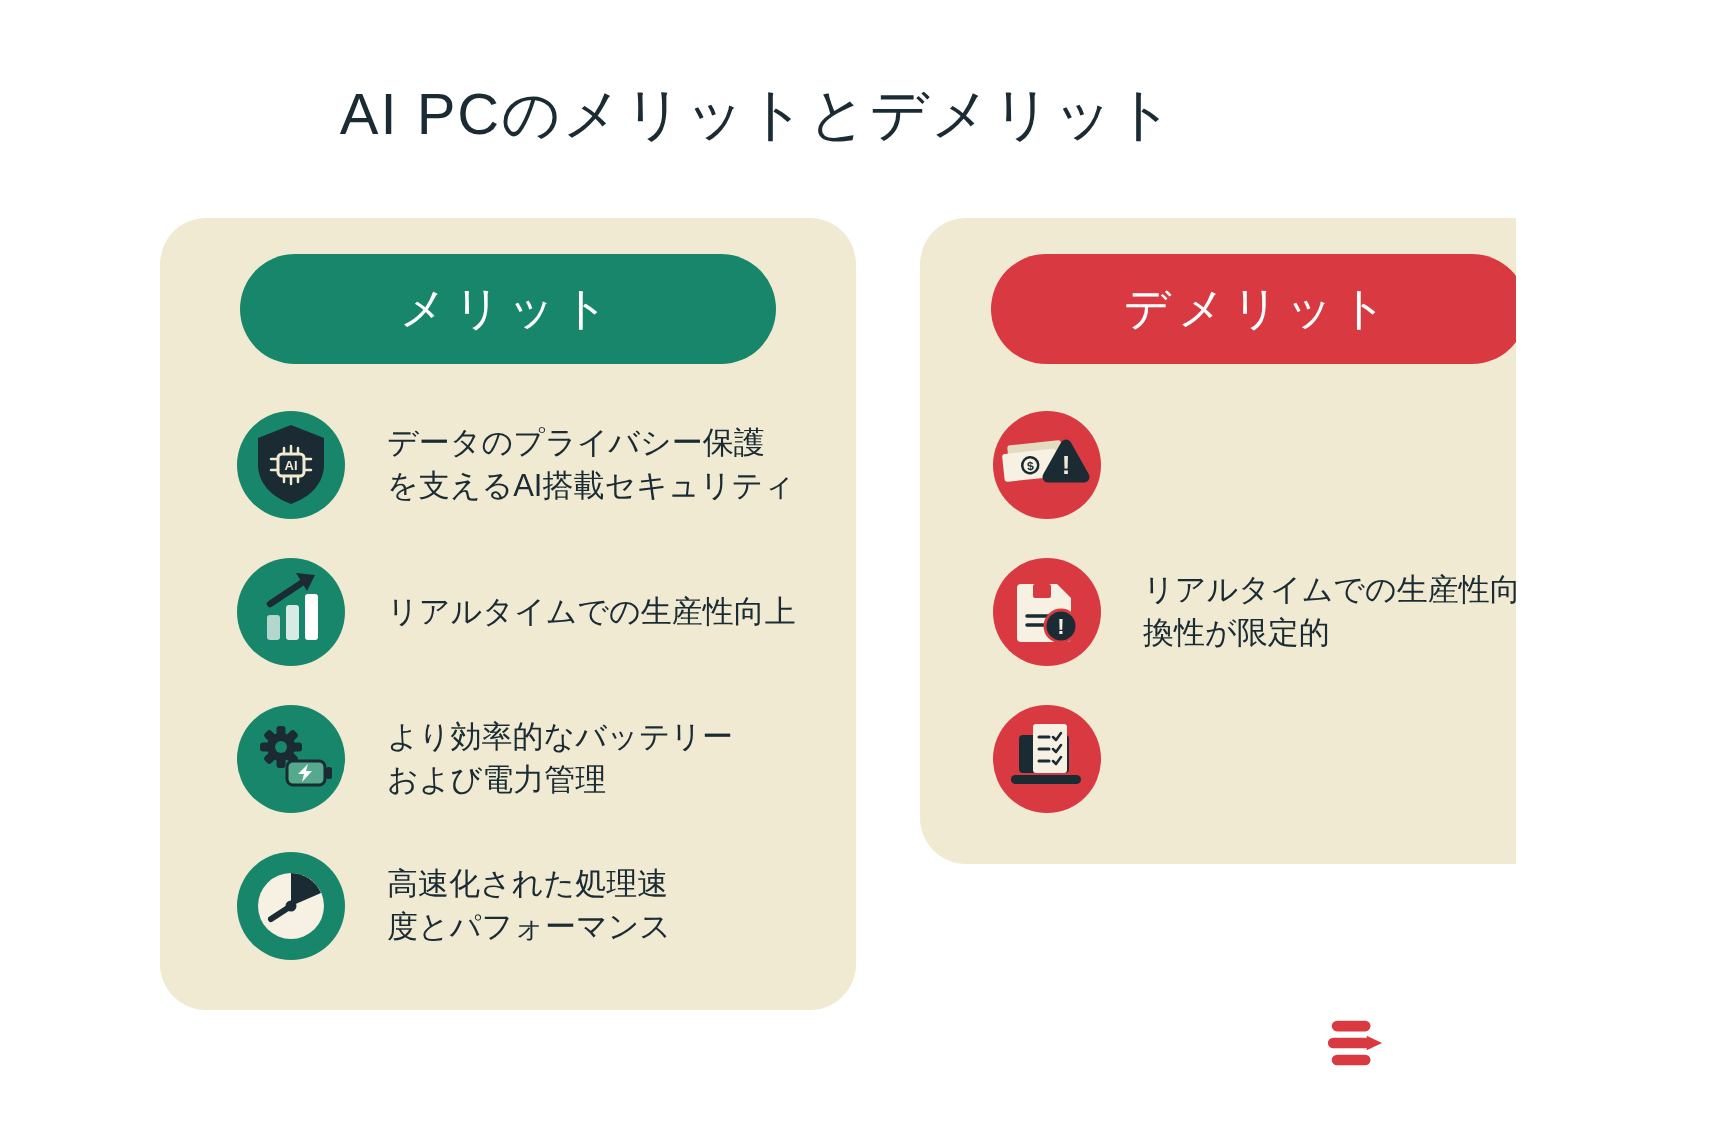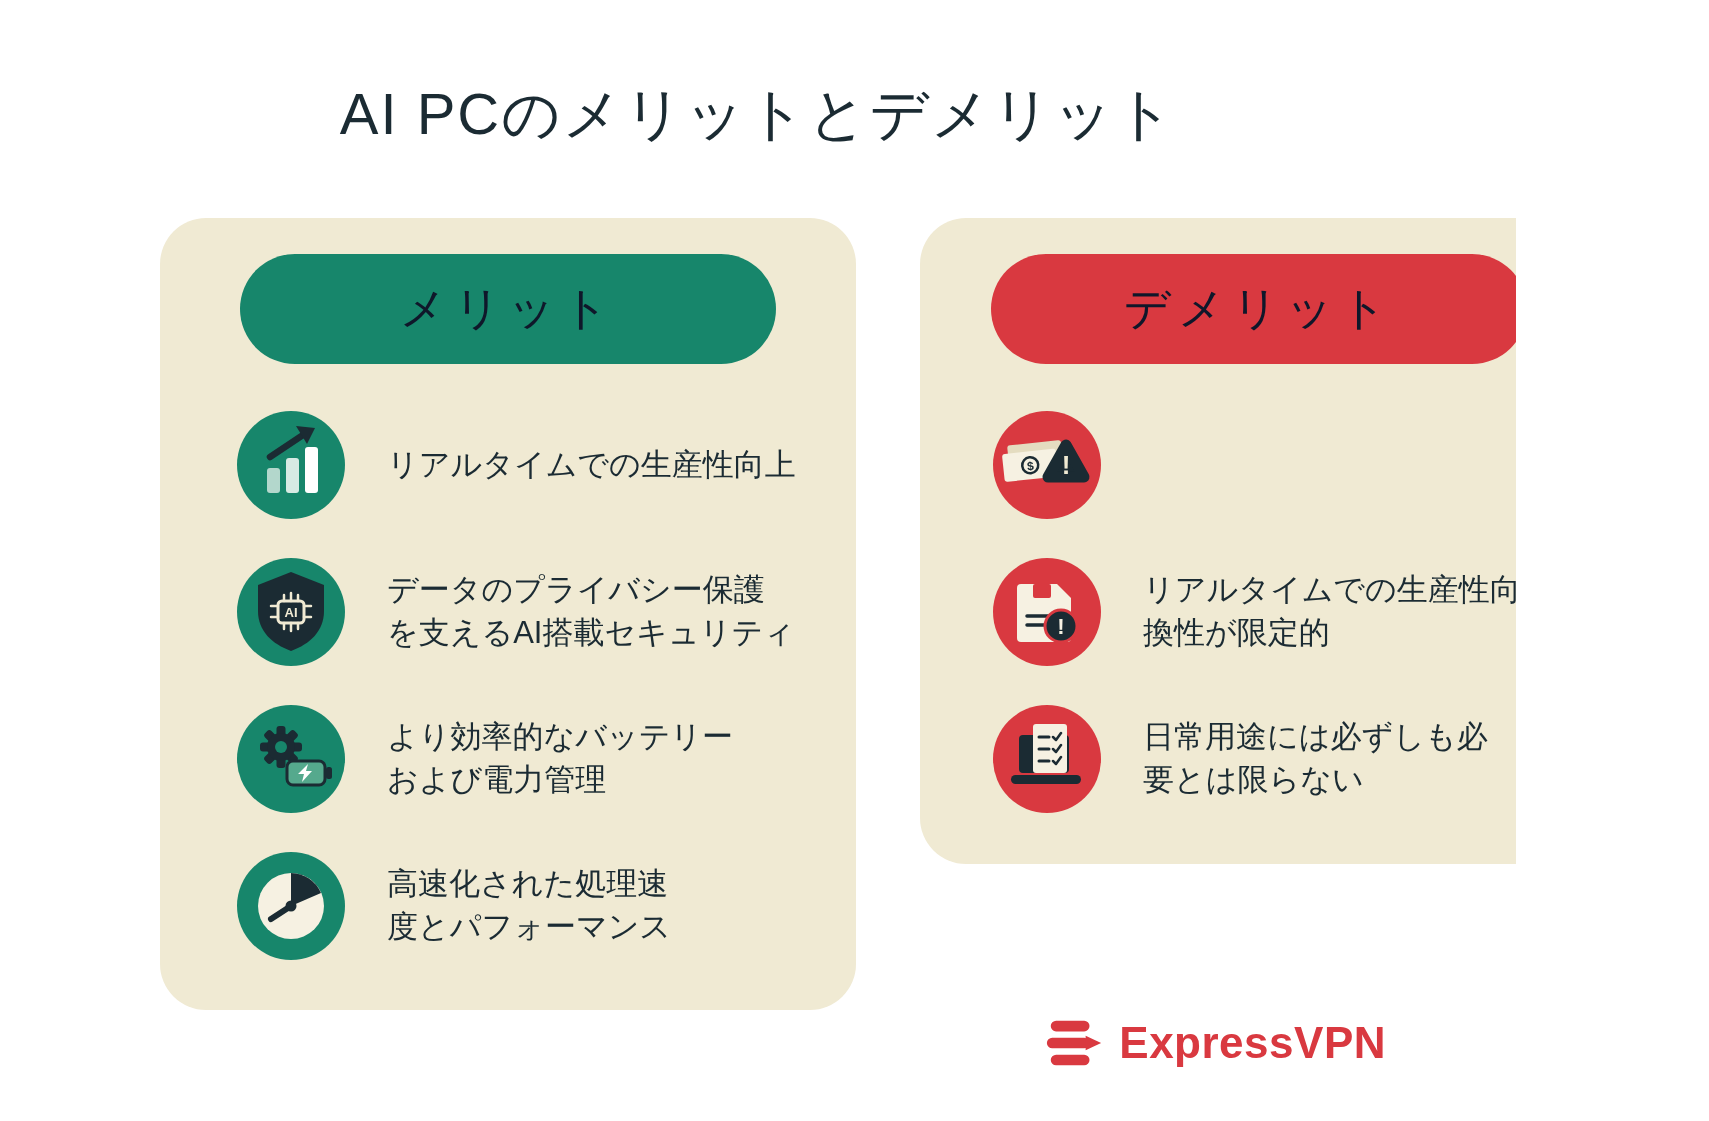--- a/index.html
+++ b/index.html
@@ -34,21 +34,21 @@
   .card.pros { left: 160px; top: 218px; width: 696px; height: 792px; }
   .card.cons { left: 920px; top: 218px; width: 678px; height: 646px; }
   .pill {
     margin: 36px auto 0;
     width: 536px;
     height: 110px;
     border-radius: 55px;
     display: flex;
     align-items: center;
     justify-content: center;
-    color: #0f172a;
+    color: #ffffff;
     font-size: 46px;
     font-weight: 500;
     letter-spacing: 7px;
   }
   .card.pros .pill { background: #17866B; }
   .card.cons .pill { background: #D93940; }
   .items {
     display: flex;
     flex-direction: column;
     gap: 39px;
@@ -104,41 +104,41 @@
 
   <div class="page-title">AI PCのメリットとデメリット</div>
 
   <div class="card pros">
     <div class="pill">メリット</div>
     <div class="items">
 
       <div class="item">
         <span class="icon-circle">
           <svg viewBox="0 0 108 108" aria-hidden="true">
+            <path d="M54 14 L87 27 V53 C87 73 73 86 54 93 C35 86 21 73 21 53 V27 Z" fill="#1B2B33"></path>
+            <rect x="41" y="43" width="26" height="22" rx="4" fill="none" stroke="#F0EAD3" stroke-width="3"></rect>
+            <text x="54" y="59" text-anchor="middle" font-size="13" font-weight="bold" fill="#F0EAD3" font-family="Liberation Sans, sans-serif">AI</text>
+            <path d="M47 37 v6 M54 35 v8 M61 37 v6 M47 65 v6 M54 65 v8 M61 65 v6 M41 48 h-7 M41 59 h-7 M67 48 h7 M67 59 h7" stroke="#F0EAD3" stroke-width="2.5" stroke-linecap="round"></path>
+          </svg>
+        </span>
+        <div class="item-text">データのプライバシー保護
+を支えるAI搭載セキュリティ</div>
+      </div>
+
+      <div class="item">
+        <span class="icon-circle">
+          <svg viewBox="0 0 108 108" aria-hidden="true">
             <rect x="30" y="57" width="13" height="25" rx="3" fill="#E8F2EC" opacity="0.75"></rect>
             <rect x="49" y="47" width="13" height="35" rx="3" fill="#F2F8F4" opacity="0.88"></rect>
             <rect x="68" y="36" width="13" height="46" rx="3" fill="#FFFFFF"></rect>
             <path d="M33 46 L66 24" stroke="#1B2B33" stroke-width="6.5" stroke-linecap="round"></path>
             <path d="M59 15 L78 17 L70 33 Z" fill="#1B2B33"></path>
           </svg>
         </span>
         <div class="item-text">リアルタイムでの生産性向上</div>
-      </div>
-
-      <div class="item">
-        <span class="icon-circle">
-          <svg viewBox="0 0 108 108" aria-hidden="true">
-            <path d="M54 14 L87 27 V53 C87 73 73 86 54 93 C35 86 21 73 21 53 V27 Z" fill="#1B2B33"></path>
-            <rect x="41" y="43" width="26" height="22" rx="4" fill="none" stroke="#F0EAD3" stroke-width="3"></rect>
-            <text x="54" y="59" text-anchor="middle" font-size="13" font-weight="bold" fill="#F0EAD3" font-family="Liberation Sans, sans-serif">AI</text>
-            <path d="M47 37 v6 M54 35 v8 M61 37 v6 M47 65 v6 M54 65 v8 M61 65 v6 M41 48 h-7 M41 59 h-7 M67 48 h7 M67 59 h7" stroke="#F0EAD3" stroke-width="2.5" stroke-linecap="round"></path>
-          </svg>
-        </span>
-        <div class="item-text">データのプライバシー保護
-を支えるAI搭載セキュリティ</div>
       </div>
 
       <div class="item">
         <span class="icon-circle">
           <svg viewBox="0 0 108 108" aria-hidden="true">
             <g fill="#1B2B33">
               <rect x="39.5" y="21" width="9" height="42" rx="3"></rect>
               <rect x="39.5" y="21" width="9" height="42" rx="3" transform="rotate(45 44 42)"></rect>
               <rect x="39.5" y="21" width="9" height="42" rx="3" transform="rotate(90 44 42)"></rect>
               <rect x="39.5" y="21" width="9" height="42" rx="3" transform="rotate(135 44 42)"></rect>
@@ -206,32 +206,29 @@
       <div class="item">
         <span class="icon-circle">
           <svg viewBox="0 0 108 108" aria-hidden="true">
             <rect x="26" y="30" width="50" height="38" rx="4" fill="#1B2B33"></rect>
             <rect x="18" y="70" width="70" height="9" rx="4.5" fill="#1B2B33"></rect>
             <rect x="40" y="19" width="34" height="49" rx="3" fill="#F6F1E2"></rect>
             <path d="M46 32 h10 M46 44 h10 M46 56 h10" stroke="#1B2B33" stroke-width="3" stroke-linecap="round"></path>
             <path d="M60 32 l3 3 5 -7 M60 44 l3 3 5 -7 M60 56 l3 3 5 -7" stroke="#1B2B33" stroke-width="2.5" fill="none" stroke-linecap="round" stroke-linejoin="round"></path>
           </svg>
         </span>
-        <div class="item-text">日常用途には必ずしも必
-要とは限らない</div>
       </div>
 
     </div>
   </div>
 
   <div class="brand">
     <span class="logo-mark">
       <svg viewBox="0 0 64 56" aria-hidden="true">
         <rect x="8" y="5" width="40" height="11" rx="5.5" fill="#D93940"></rect>
         <rect x="4" y="22.5" width="44" height="11" rx="5.5" fill="#D93940"></rect>
         <polygon points="44,20.5 60,28 44,35.5" fill="#D93940"></polygon>
         <rect x="8" y="40" width="40" height="11" rx="5.5" fill="#D93940"></rect>
       </svg>
     </span>
-    <span class="brand-name">ExpressVPN</span>
   </div>
 
 </div>
 
 </body></html>

